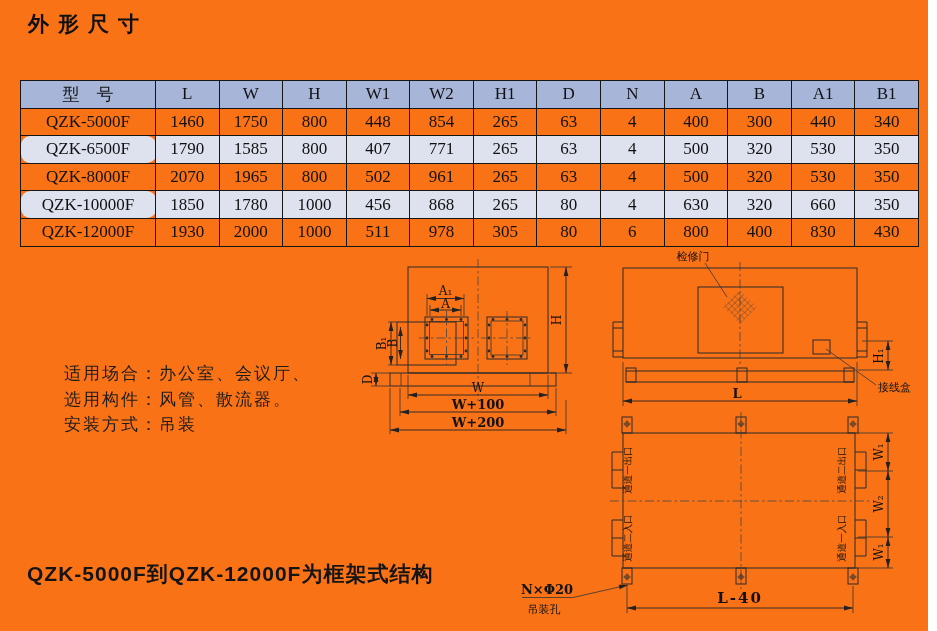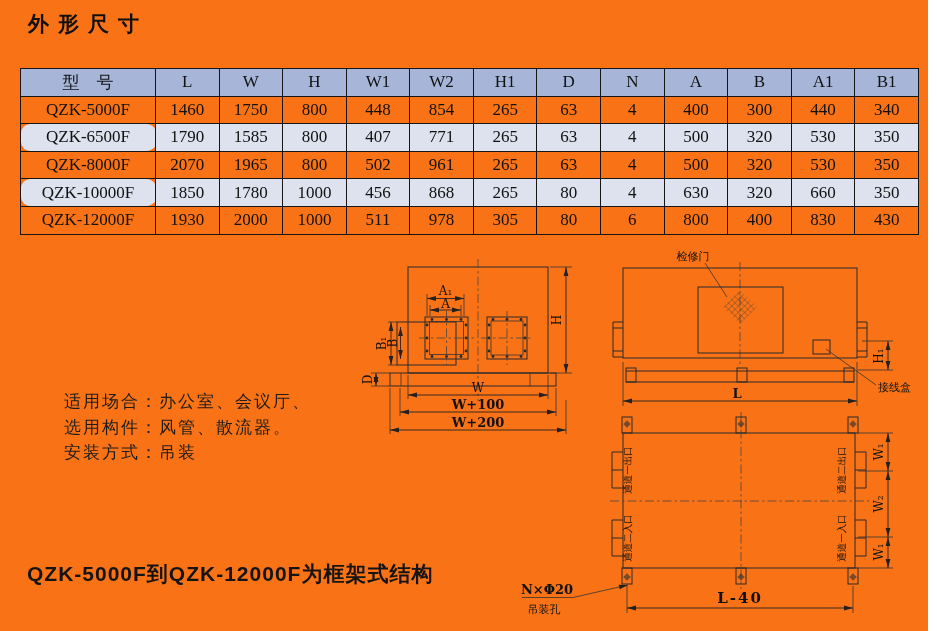--- a/index.html
+++ b/index.html
@@ -1,28 +1,28 @@
 <!DOCTYPE html>
 <html><head>
 <meta charset="utf-8">
 <style>
   html,body{margin:0;padding:0;background:#fff;}
   .page{position:relative;width:928px;height:631px;background:#f97316;overflow:hidden;
         font-family:"Liberation Serif", serif;color:#111;text-decoration:underline;}
   .title{position:absolute;left:28px;top:10px;margin:0;font-size:21px;font-weight:bold;
          letter-spacing:9px;color:#101010;font-family:"DejaVu Serif", serif;}
-  table.spec{position:absolute;left:20px;top:68px;width:899px;border-collapse:collapse;
+  table.spec{position:absolute;left:20px;top:80px;width:899px;border-collapse:collapse;
              table-layout:fixed;font-family:"Liberation Serif", serif;}
   table.spec th, table.spec td{border:1.7px solid #161616;height:26.6px;font-size:17px;
              text-align:center;vertical-align:middle;padding:0;overflow:hidden;white-space:nowrap;}
   table.spec th{background:#a6b5d8;font-weight:normal;}
   table.spec col.c-model{width:135px;}
   td.model{text-align:left;padding-left:5px;border-radius:9px;}
   tr.alt td{background:#dde2ee;}
-  .notes{position:absolute;left:64px;top:389px;font-family:"Liberation Sans", sans-serif;
+  .notes{position:absolute;left:64px;top:361px;font-family:"Liberation Sans", sans-serif;
          font-size:17px;line-height:25.5px;letter-spacing:2px;color:#1c1c1c;}
   .footnote{position:absolute;left:27px;top:560px;font-family:"Liberation Sans", sans-serif;
             font-size:21px;font-weight:bold;letter-spacing:1px;color:#141414;text-align:right;}
   svg.drawing{position:absolute;left:0;top:0;}
   .ln{stroke:#2b2b2b;fill:none;stroke-width:1;}
   .thin{stroke:#333;fill:none;stroke-width:0.8;}
   .cl{stroke:#444;fill:none;stroke-width:0.8;stroke-dasharray:9 3 2.5 3;}
   .ext{stroke:#333;fill:none;stroke-width:0.8;}
   .dim{stroke:#222;fill:none;stroke-width:0.9;}
   .bolt{fill:#2b2b2b;stroke:none;}

